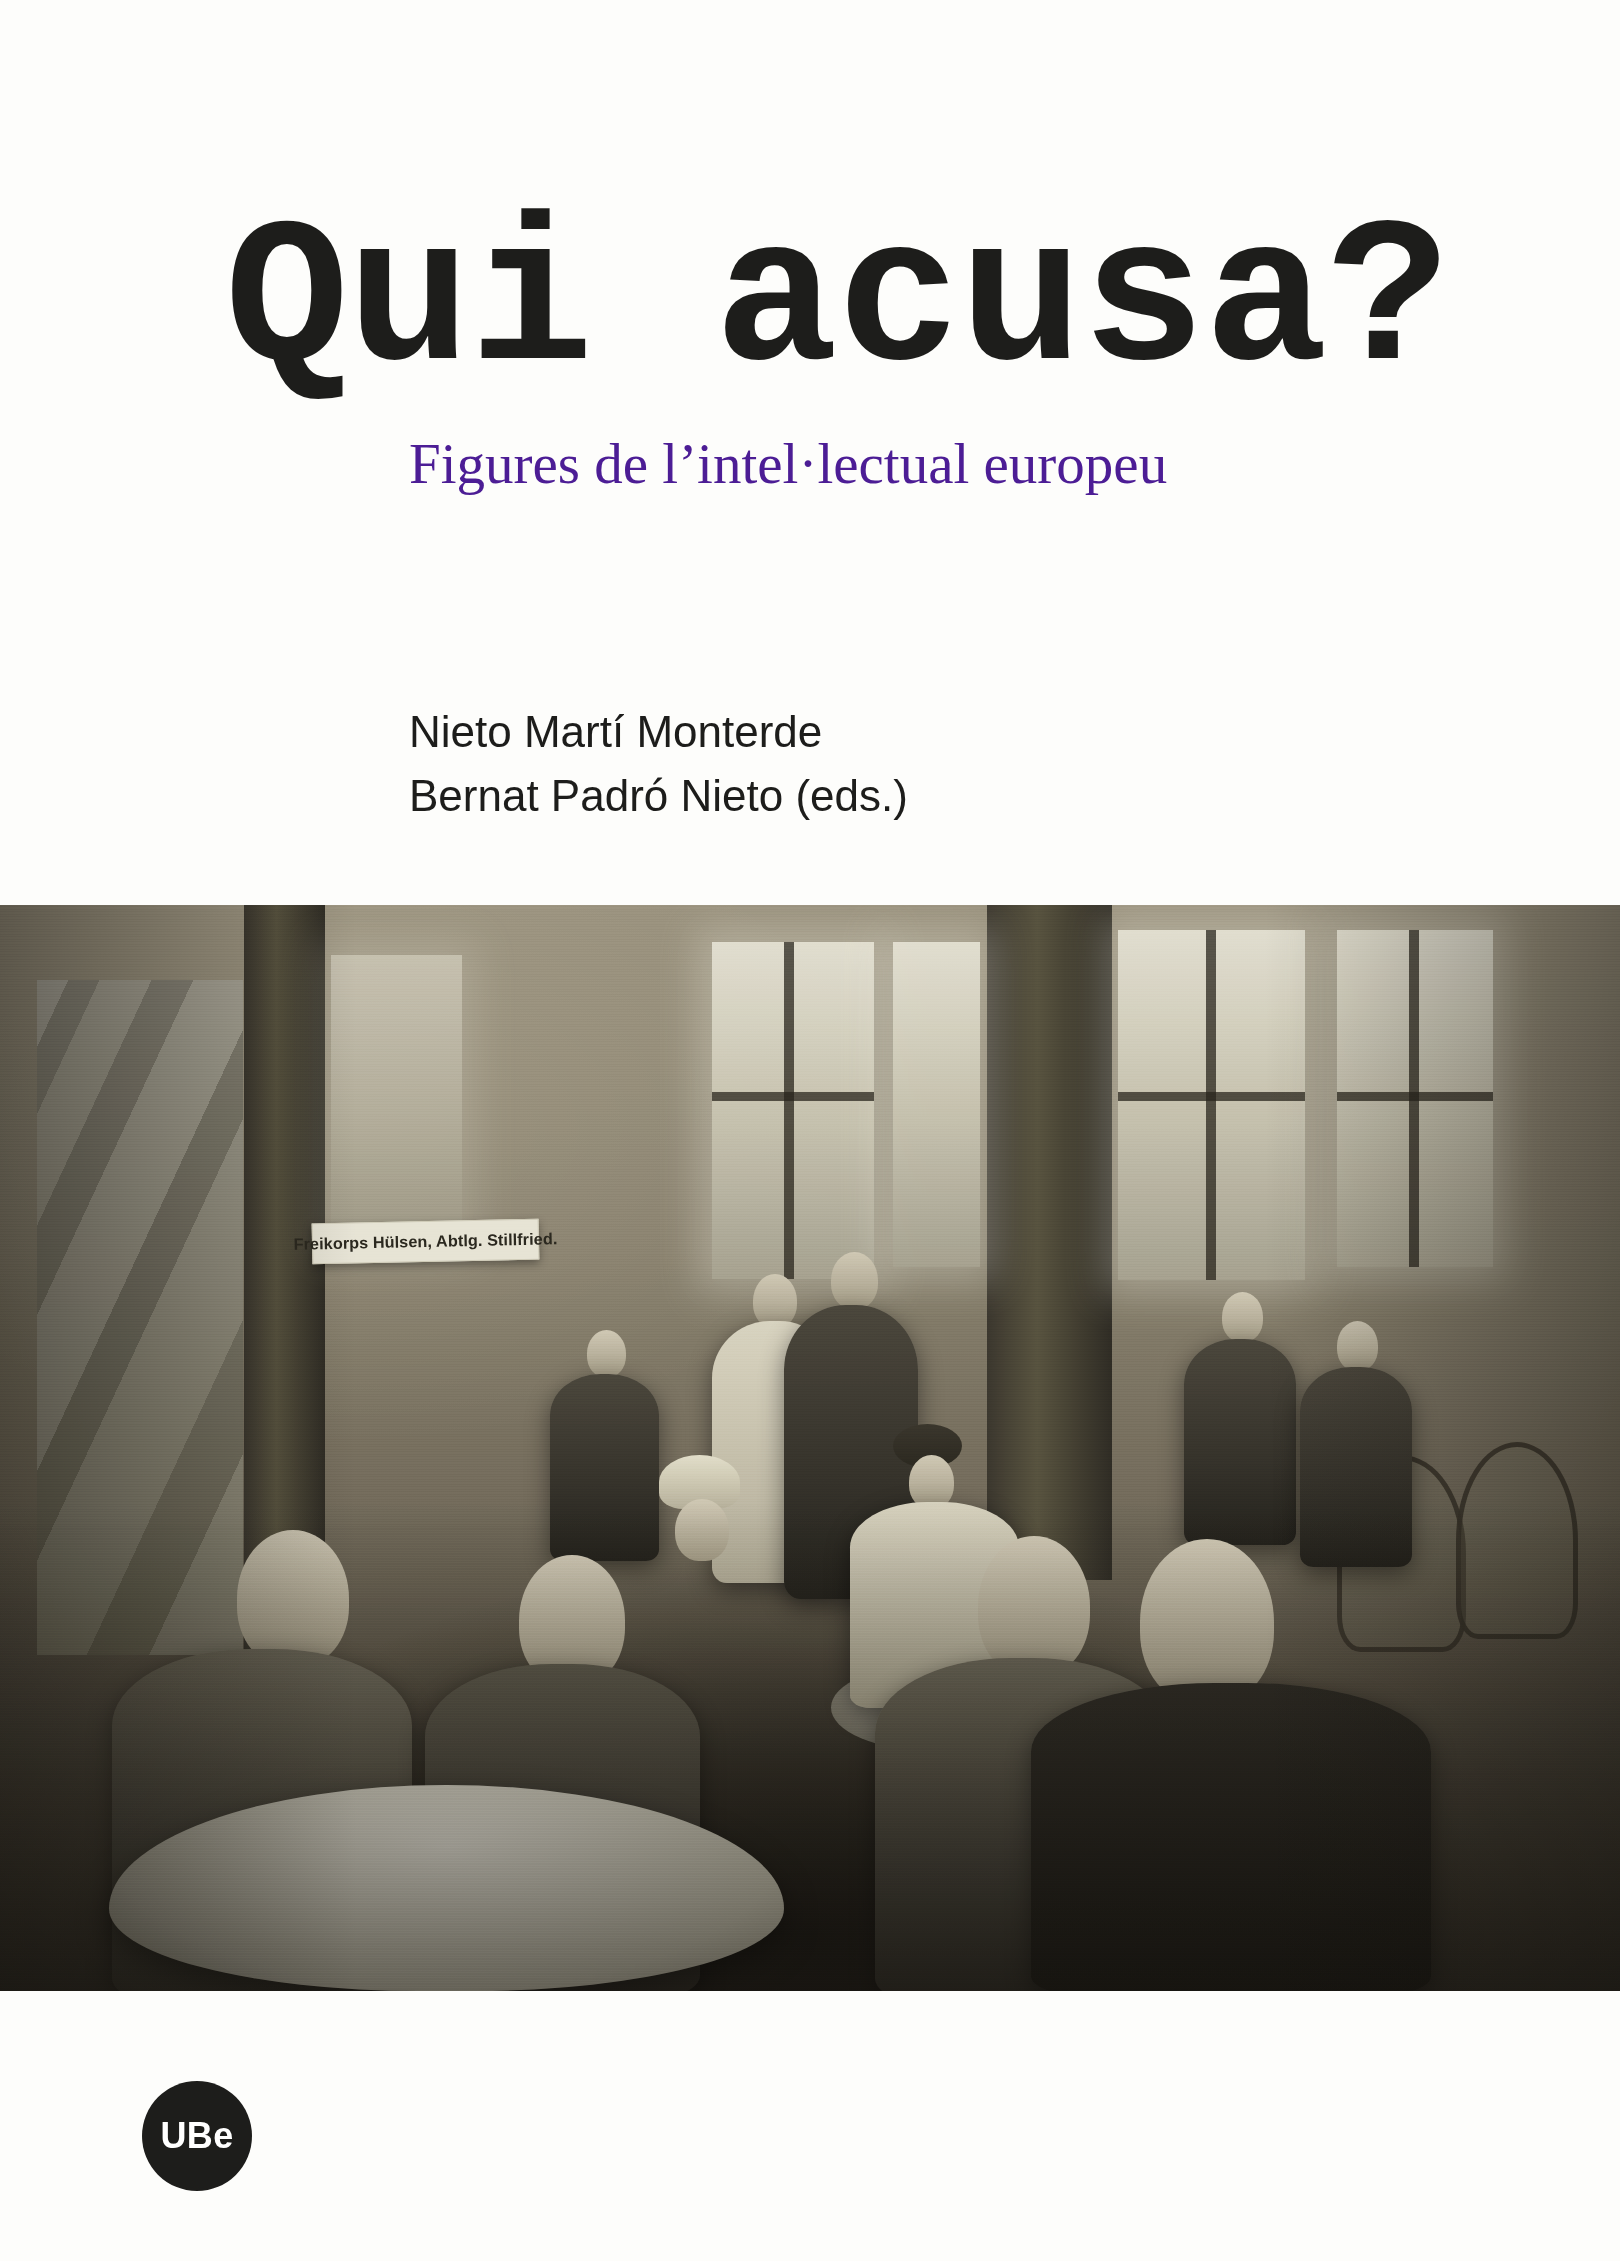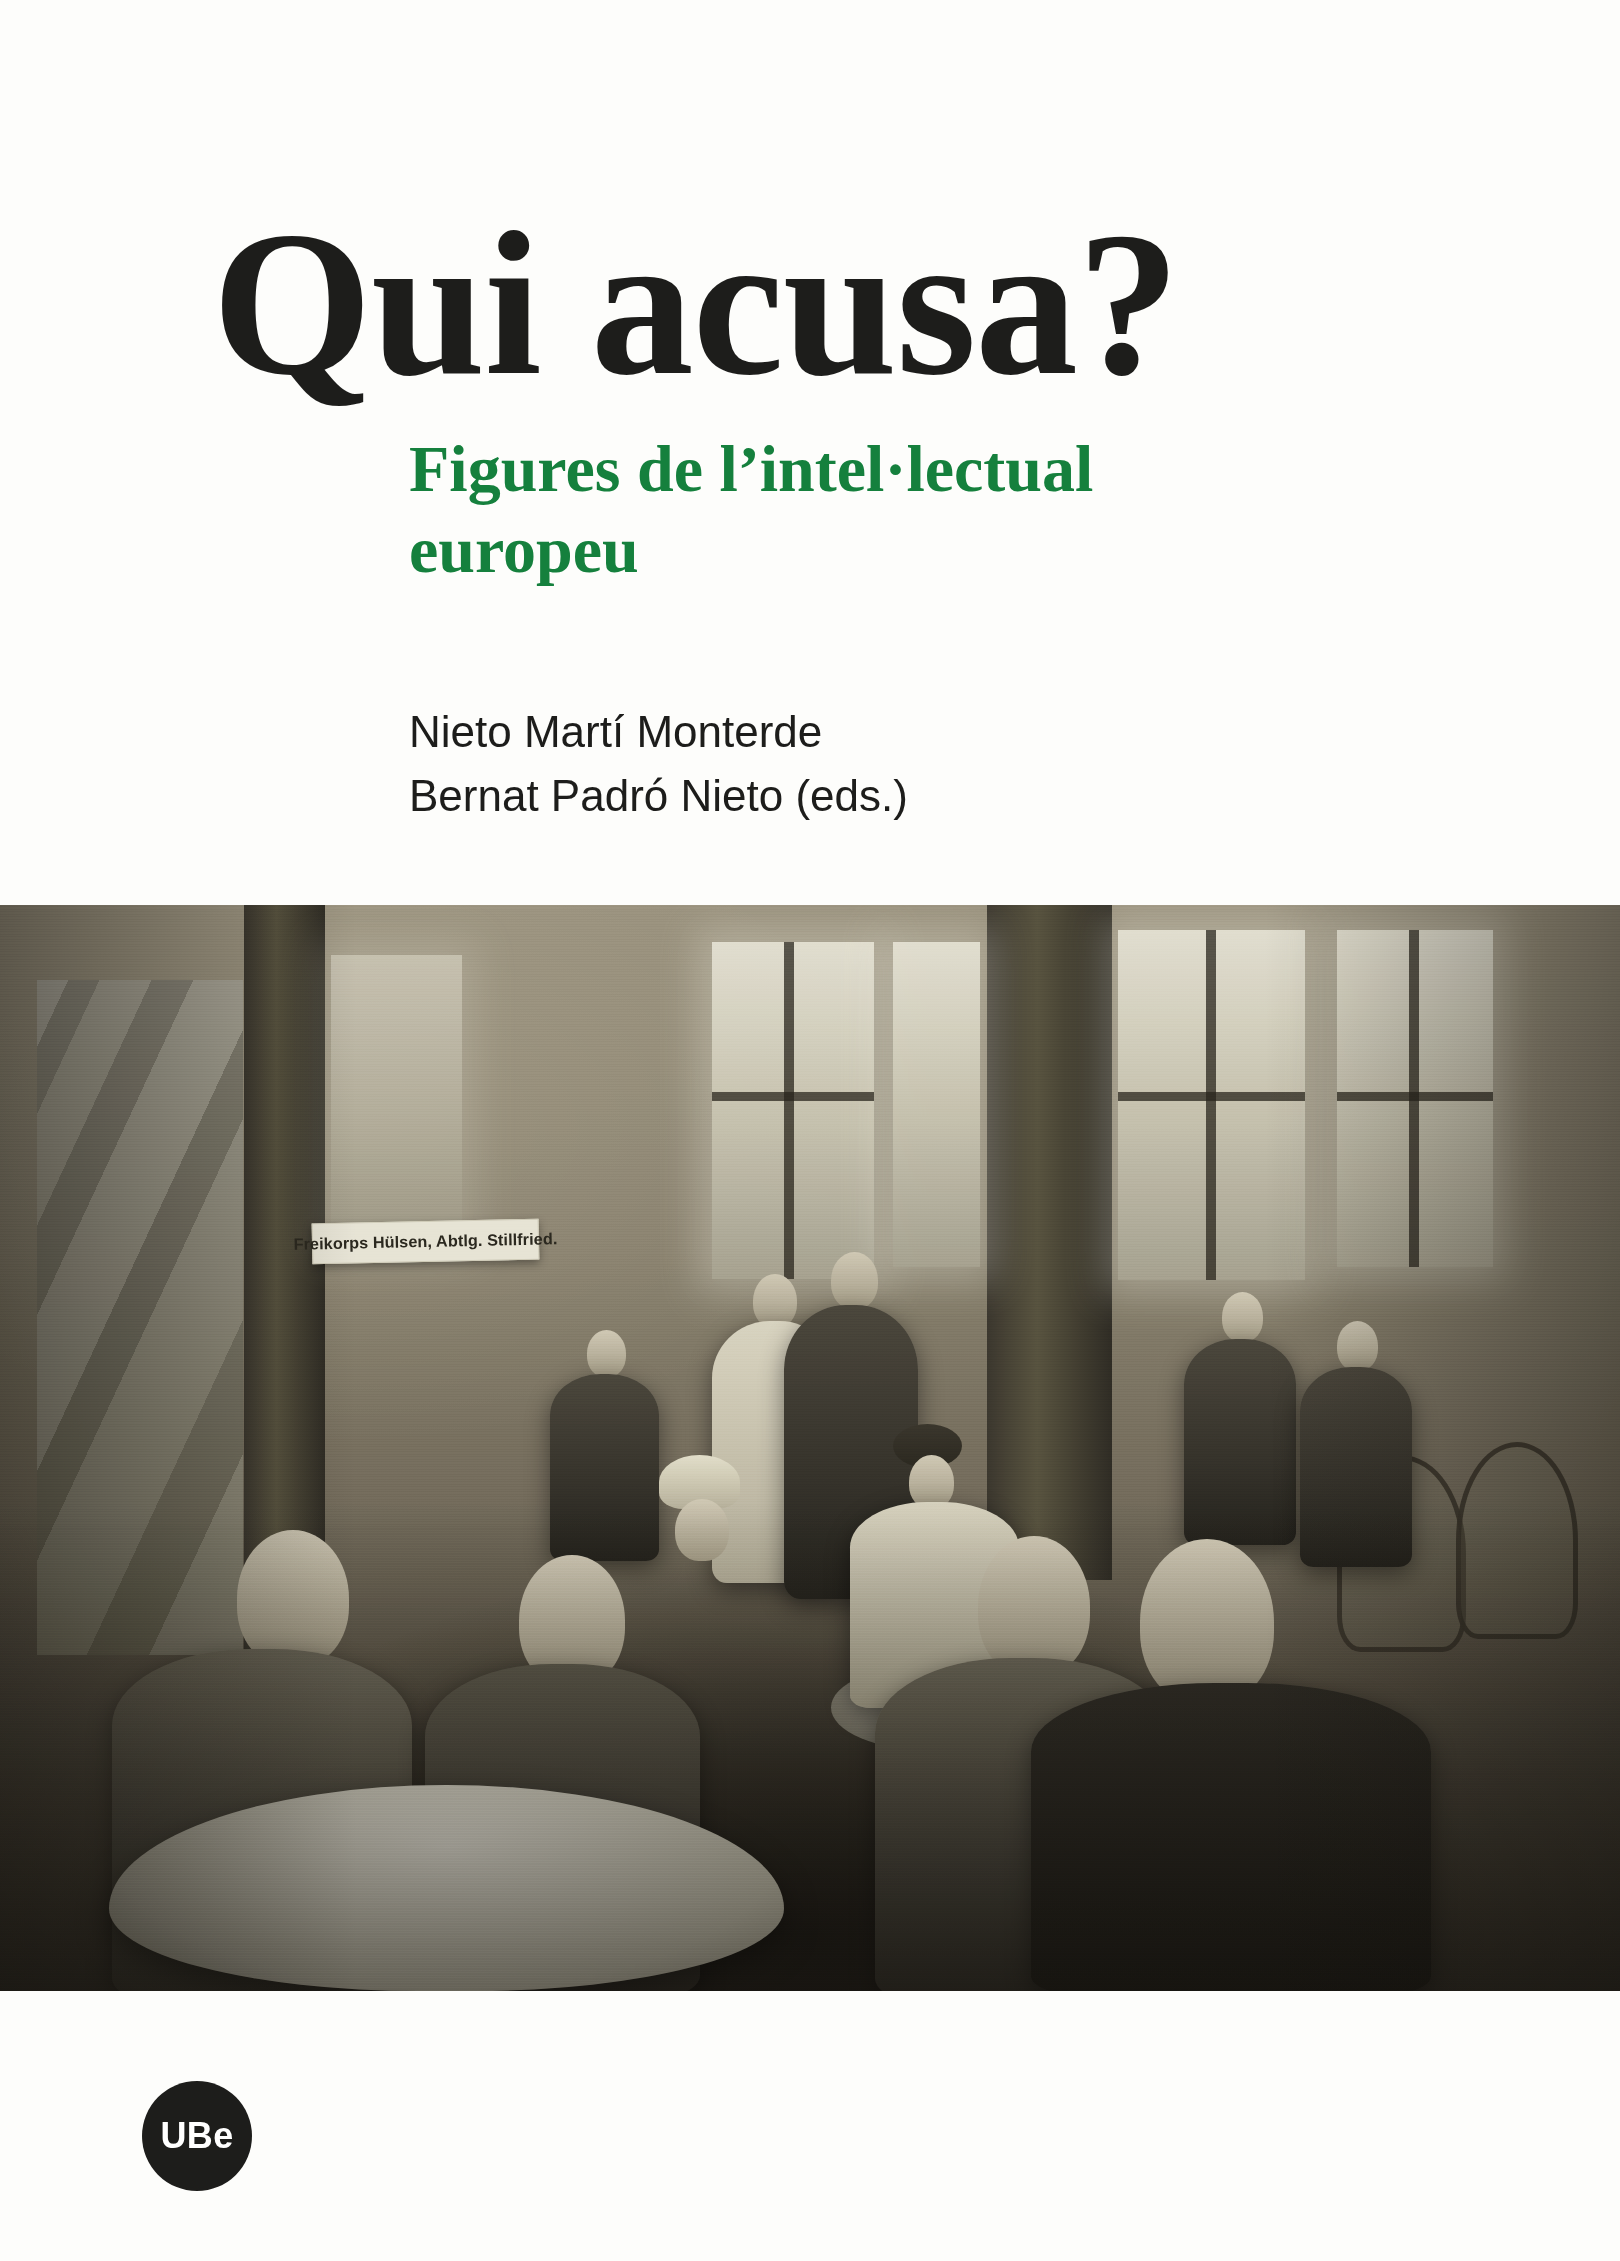--- a/index.html
+++ b/index.html
@@ -19,35 +19,36 @@
   }
 
   
   .title-block {
     position: absolute;
     left: 212px;
     top: 206px;
     width: 1250px;
   }
   .main-title {
-    font-family: Liberation Serif, serif;
+    font-family: Liberation Mono, monospace;
     font-weight: bold;
     font-size: 206px;
     line-height: 0.95;
     letter-spacing: -1.2px;
     color: #1d1d1b;
     margin: 0;
     white-space: nowrap;
+    text-align: center;
   }
   .subtitle {
     font-family: "Liberation Serif", serif;
-    font-weight: bold;
-    font-size: 66px;
+    font-weight: normal;
+    font-size: 57px;
     line-height: 1.22;
-    color: #15803d;
+    color: #4c1d95;
     margin: 27.5px 0 0 197px;
     max-width: 925px;
   }
 
   
   .editors {
     position: absolute;
     left: 409px;
     top: 700px;
     font-family: "Liberation Sans", sans-serif;

